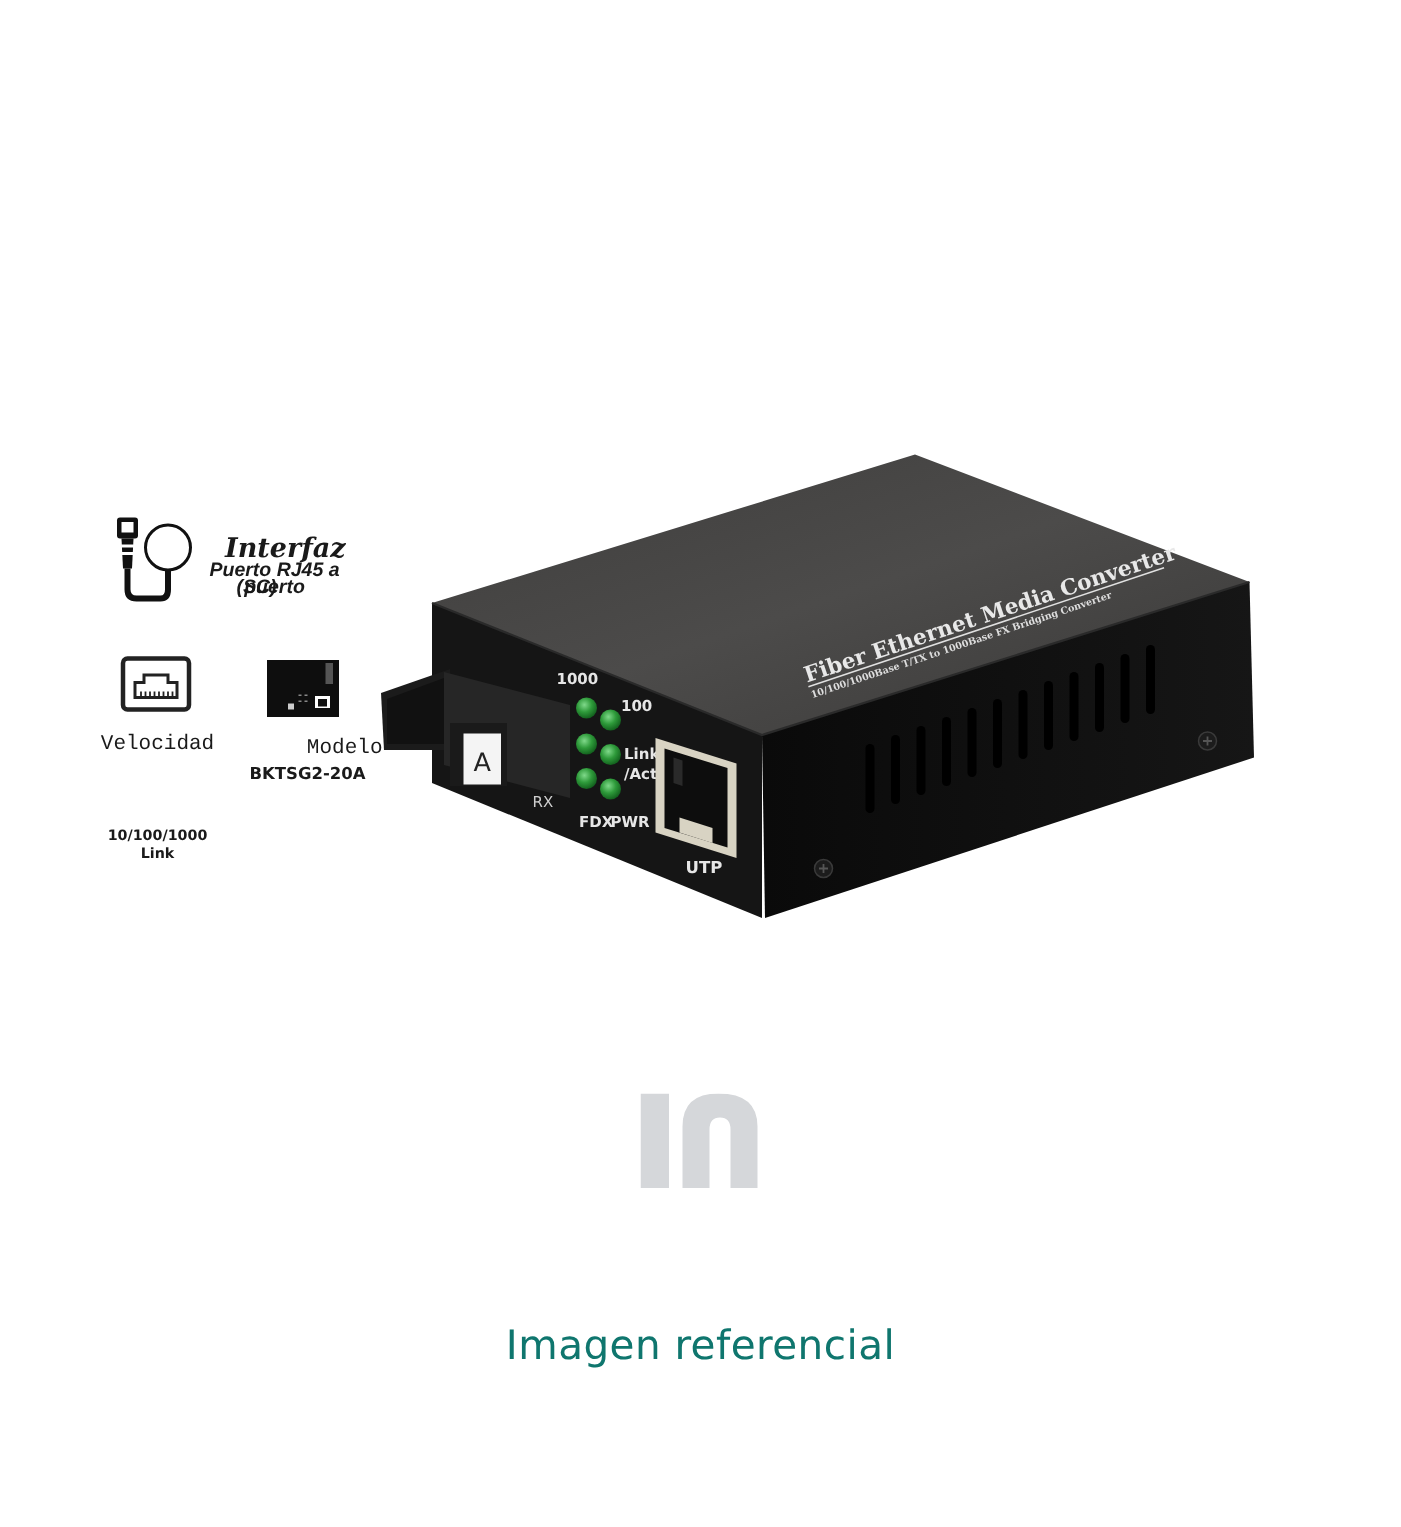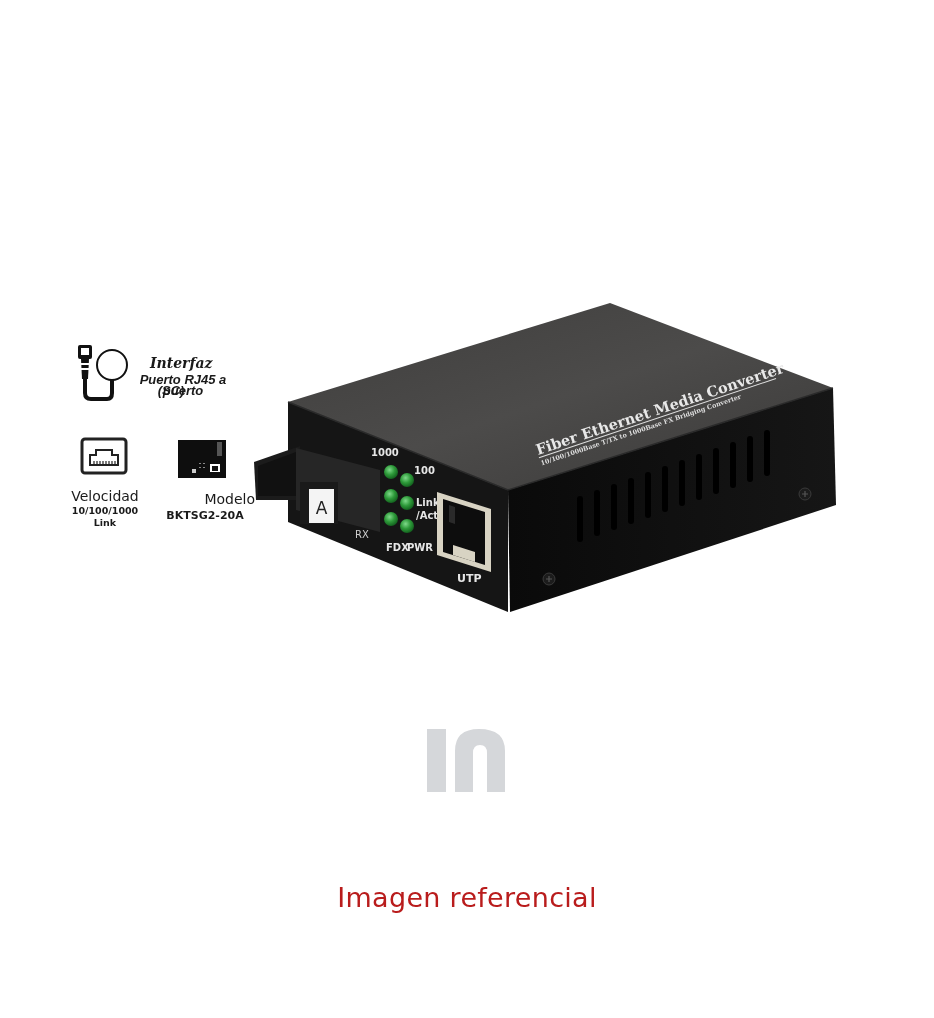--- a/index.html
+++ b/index.html
@@ -1,28 +1,28 @@
 <!DOCTYPE html>
 <html><head>
 <meta charset="utf-8">
 <style>
   html, body { margin:0; padding:0; }
   body { width:934px; height:1018px; background:#ffffff; position:relative; overflow:hidden; font-family:"Liberation Sans", sans-serif; }
   .abs { position:absolute; }
 
   
   .feat-label { font-family:"DejaVu Sans", sans-serif; color:#1a1a1a; text-align:center; }
-  .feat-title { font-size:14px; font-weight:normal; line-height:17px; }
+  .feat-title { font-size:14px; font-weight:normal; line-height:17px;font-family:Liberation Mono, monospace; }
   .feat-sub { font-size:11px; font-weight:bold; line-height:14px; }
-  .feat-sub-small { font-size:9.5px; font-weight:bold; line-height:12px; }
-  .interfaz-title { font-family:"DejaVu Serif", serif; font-style:italic; font-weight:bold; font-size:14px; color:#1a1a1a; }
+  .feat-sub-small { font-size:9.5px; font-weight:bold; line-height:12px;margin-top:47px; }
+  .interfaz-title { font-family:"DejaVu Serif", serif; font-style:italic; font-weight:bold; font-size:18px; color:#1a1a1a; }
   .interfaz-sub { font-family:Liberation Sans, sans-serif; font-style:italic; font-weight:bold; font-size:13px; color:#1a1a1a; text-align:center; line-height:11px; }
 
   
-  .wm-text { font-family:"DejaVu Sans", sans-serif; font-size:27px; color:#b91c1c; letter-spacing:0.3px; }
+  .wm-text { font-family:"DejaVu Sans", sans-serif; font-size:27px; color:#0f766e; letter-spacing:0.3px; }
 </style>
 </head>
 <body>
 
 <div class="abs" style="left:60px;top:335px;width:200px;height:300px;">
 
   <div class="abs" style="left:0;top:0;width:200px;height:70px;">
     <svg class="abs" style="left:14px;top:8px;" width="56" height="60" viewBox="0 0 56 60">
       <circle cx="38" cy="22" r="15" fill="#fff" stroke="#111" stroke-width="2"></circle>
       <rect x="4" y="2" width="14" height="14" rx="2" fill="#111"></rect>

